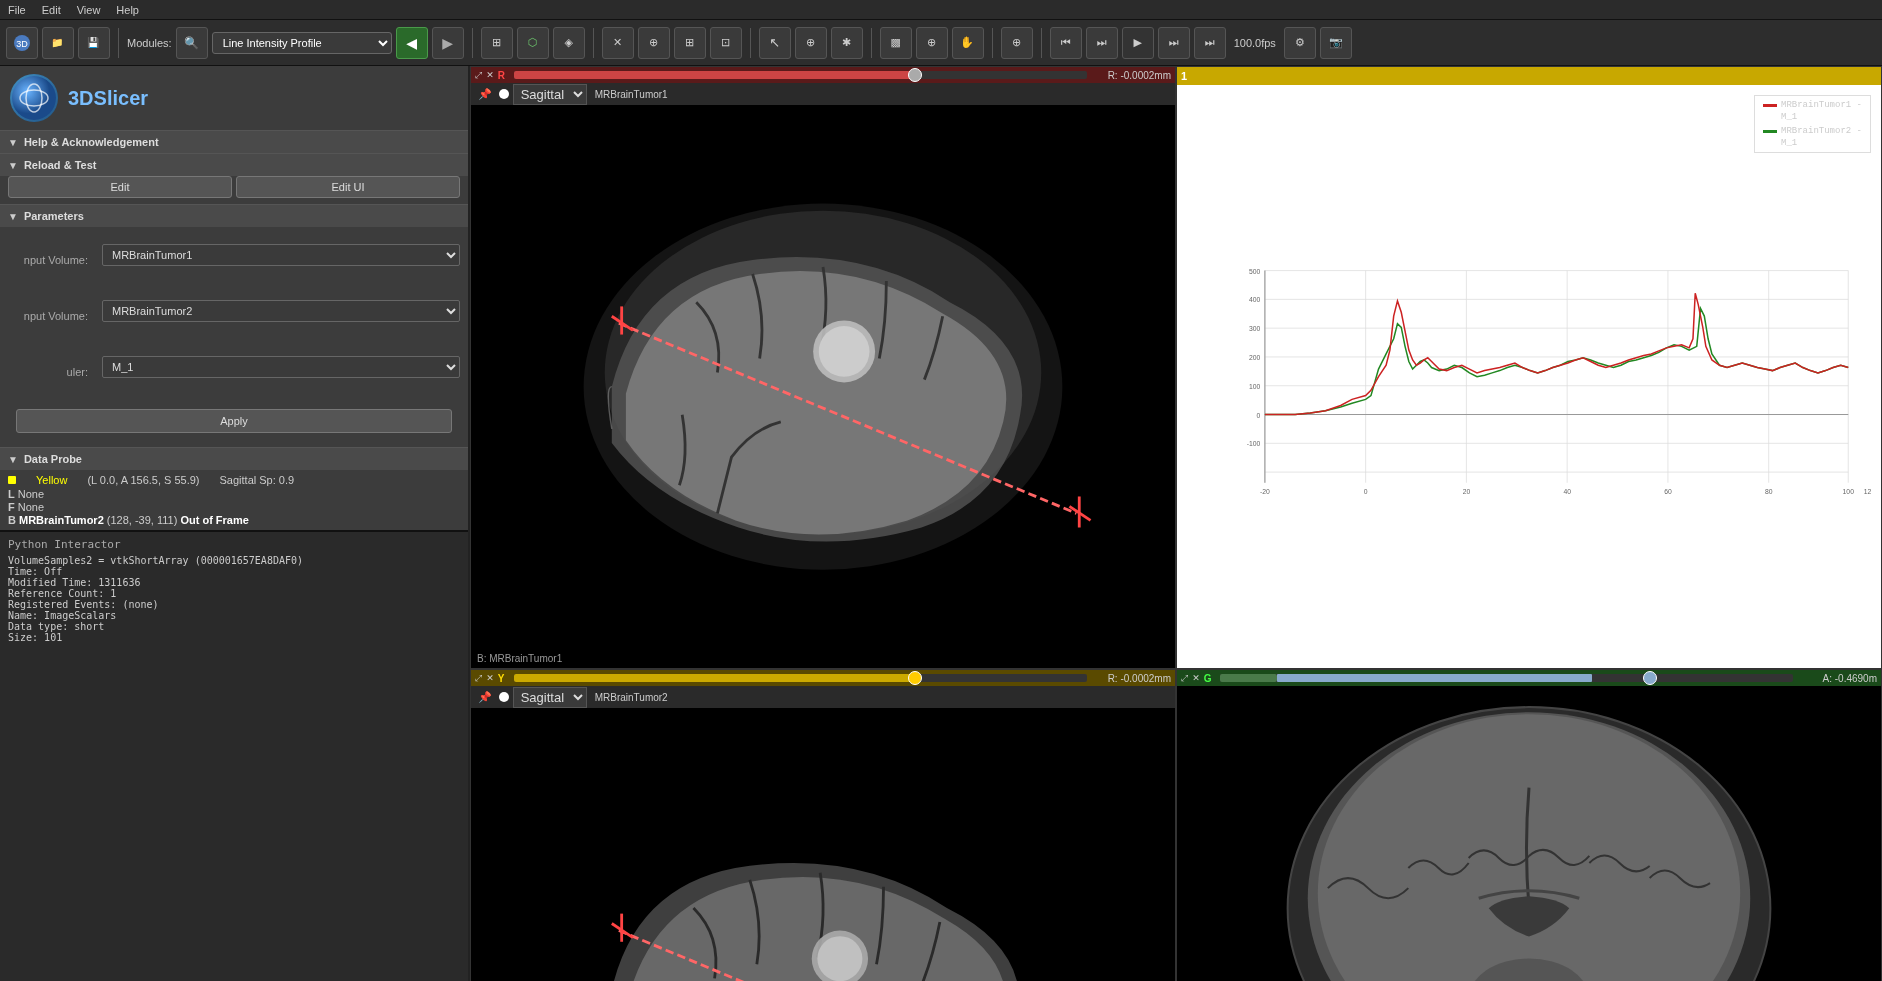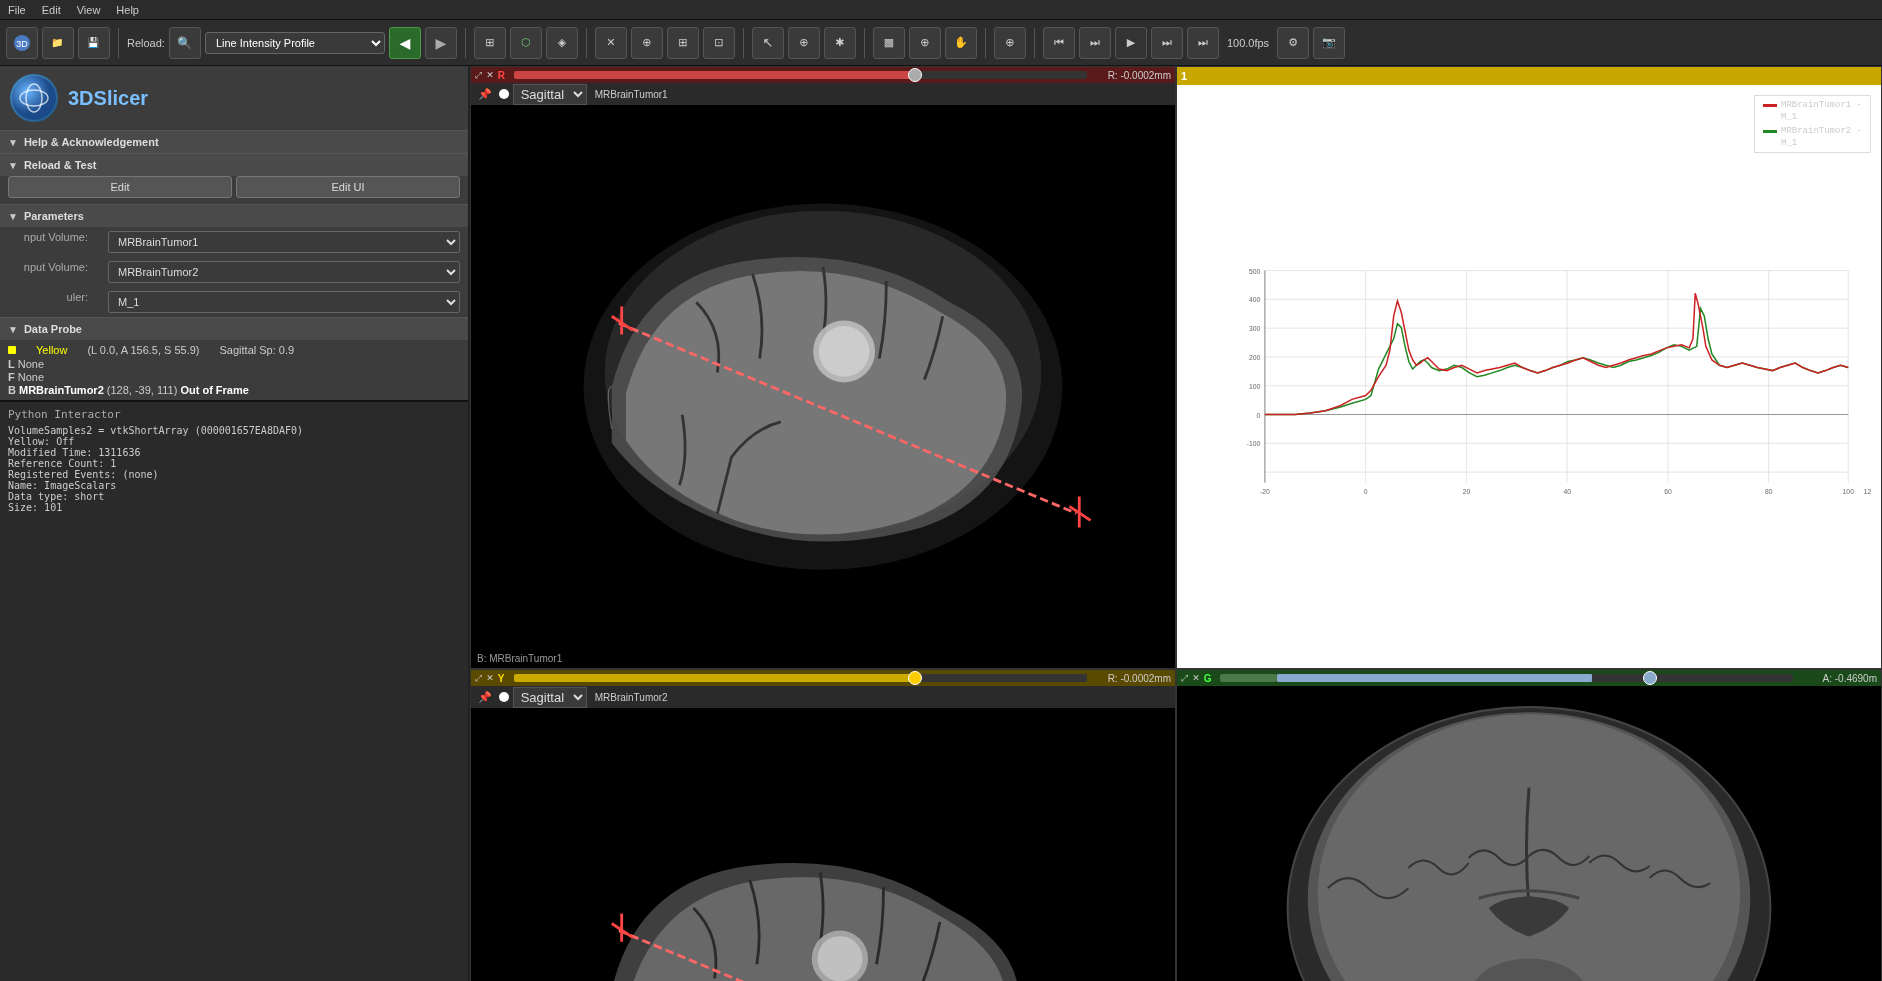--- a/index.html
+++ b/index.html
@@ -165,23 +165,23 @@
       padding: 4px 6px;
       font-size: 11px;
       border-radius: 3px;
       cursor: pointer;
       text-align: center;
     }
 
     
     .param-row {
       display: flex;
-      align-items: flex-start;
-      padding: 4px 8px;
-      gap: 20px;
+      align-items: flex-end;
+      padding: 17px 8px;
+      gap: 14px;
     }
     .param-label {
       color: #aaa;
       font-size: 11px;
       min-width: 80px;
       text-align: right;
     }
     .param-dropdown {
       flex: 1;
       background: #3a3a3a;
@@ -400,21 +400,21 @@
 
   <div class="toolbar-icon">
     <svg width="18" height="18" viewBox="0 0 18 18">
         <circle cx="9" cy="9" r="8" fill="#4a7abf"></circle>
         <text x="9" y="13" text-anchor="middle" fill="white" font-size="9">3D</text>
       </svg>
   </div>
   <div class="toolbar-icon" style="font-size:10px; color:#888;">📁</div>
   <div class="toolbar-icon" style="font-size:10px; color:#888;">💾</div>
   <div class="toolbar-separator"></div>
-  <span class="module-label">Reload:</span>
+  <span class="module-label">Modules:</span>
   <div class="toolbar-icon" style="font-size:12px;">🔍</div>
   <select class="module-dropdown">
     <option>Line Intensity Profile</option>
   </select>
   <div class="toolbar-icon" style="background:#2a6a2a; border-color:#4a9a4a; font-size:14px; color:#fff;">◀</div>
   <div class="toolbar-icon" style="font-size:14px; color:#aaa;">▶</div>
   <div class="toolbar-separator"></div>
 
   <div class="toolbar-icon" style="font-size:11px;">⊞</div>
   <div class="toolbar-icon" style="font-size:11px; color:#6abf6a;">⬡</div>
@@ -501,20 +501,23 @@
         <select class="param-dropdown">
           <option>MRBrainTumor2</option>
         </select>
       </div>
       <div class="param-row">
         <span class="param-label">uler:</span>
         <select class="param-dropdown">
           <option>M_1</option>
         </select>
       </div>
+      <div style="padding: 6px 8px;">
+        <div class="apply-btn">Apply</div>
+      </div>
     </div>
 
     <div class="panel-section">
       <div class="panel-section-header">
         <span class="section-arrow">▼</span>
         <span class="section-title">Data Probe</span>
       </div>
       <div class="probe-content">
         <div style="display:flex; align-items:center; gap:20px; margin-bottom:2px;">
           <span style="width:8px; height:8px; background:#ffff00; display:inline-block; border-radius:1px;"></span>
@@ -535,21 +538,21 @@
           <span class="probe-bold">MRBrainTumor2</span>
           <span>(128, -39, 111)</span>
           <span style="font-weight:bold; color:#fff;">Out of Frame</span>
         </div>
       </div>
     </div>
 
     <div id="python-interactor">
       <div class="python-title">Python Interactor</div>
       <div>VolumeSamples2 = vtkShortArray (000001657EA8DAF0)</div>
-      <div>Yellow: Off</div>
+      <div>Time: Off</div>
       <div>Modified Time: 1311636</div>
       <div>Reference Count: 1</div>
       <div>Registered Events: (none)</div>
       <div>Name: ImageScalars</div>
       <div>Data type: short</div>
       <div>Size: 101</div>
     </div>
   </div>
 
   <div id="center-area">

